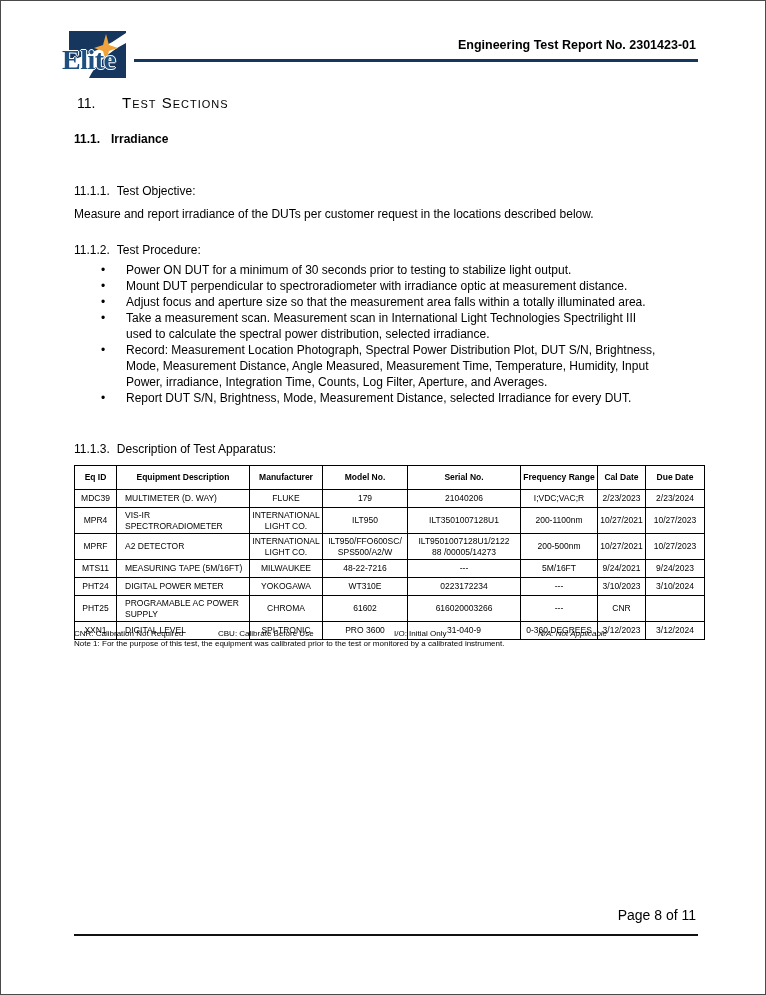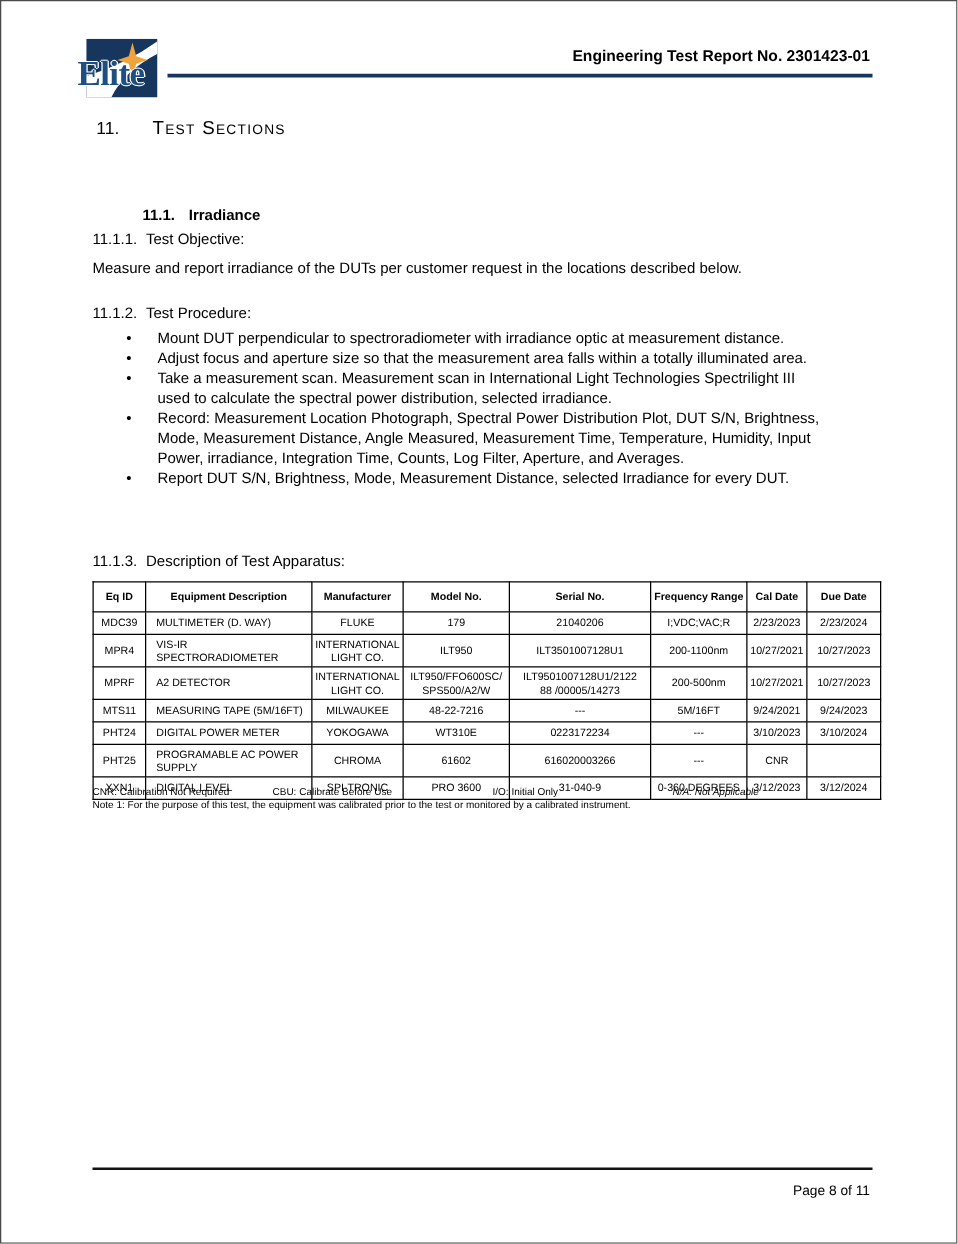--- a/index.html
+++ b/index.html
@@ -75,55 +75,56 @@
   .legend { position:absolute; left:73px; top:628px; width:640px; height:10px; font-size:8px;padding-left:27px; }
   .legend span { position:absolute; top:0; white-space:nowrap; }
   .legend span:nth-child(1){ left:0; }
   .legend span:nth-child(2){ left:144px; }
   .legend span:nth-child(3){ left:320px; }
   .legend span:nth-child(4){ left:464px;font-style:italic; }
   .note1 { position:absolute; left:73px; top:638px; font-size:8px; }
 
   
   .footer-rule { position:absolute; left:73px; top:933px; width:624px; height:2px; background:#111; }
-  .page-num { position:absolute; top:946px; right:69px; font-size:11px; }
+  .page-num { position:absolute; top:906px; right:69px; font-size:14px; }
 </style>
 </head>
 <body>
 
 <div class="page">
 
   <svg class="logo-svg" viewBox="0 0 57 47" xmlns="http://www.w3.org/2000/svg">
     <rect x="0" y="0" width="57" height="47" fill="#17365D"></rect>
     <path d="M0,30 Q32,20 57,2 L57,12 Q30,26 20,47 L0,47 Z" fill="#ffffff"></path>
     <polygon points="37,3 40,14 49,17 40,20 37,31 34,20 25,17 34,14" fill="#F0A33C"></polygon>
   </svg>
   <div class="logo-text">Elite</div>
   <div class="report-title">Engineering Test Report No. 2301423-01</div>
   <div class="header-rule"></div>
 
   <div class="h-main">
     <span class="num">11.</span><span class="cap">Test Sections</span>
   </div>
 
-  <div class="h-sub" style="top:164px;margin-left:40px;">
+  <div class="h-sub" style="top:131px;">
     <span class="num">11.1.</span><span>Irradiance</span>
   </div>
 
   <div class="h-sub3" style="top:183px;">
     <span class="num">11.1.1.</span><span>Test Objective:</span>
   </div>
 
   <div class="body-par">Measure and report irradiance of the DUTs per customer request in the locations described below.</div>
 
   <div class="h-sub3" style="top:242px;">
     <span class="num">11.1.2.</span><span>Test Procedure:</span>
   </div>
 
   <ul class="bullets">
+      <li>Power ON DUT for a minimum of 30 seconds prior to testing to stabilize light output.</li>
       <li>Mount DUT perpendicular to spectroradiometer with irradiance optic at measurement distance.</li>
       <li>Adjust focus and aperture size so that the measurement area falls within a totally illuminated area.</li>
       <li>Take a measurement scan. Measurement scan in International Light Technologies Spectrilight III used to calculate the spectral power distribution, selected irradiance.</li>
       <li>Record: Measurement Location Photograph, Spectral Power Distribution Plot, DUT S/N, Brightness, Mode, Measurement Distance, Angle Measured, Measurement Time, Temperature, Humidity, Input Power, irradiance, Integration Time, Counts, Log Filter, Aperture, and Averages.</li>
       <li>Report DUT S/N, Brightness, Mode, Measurement Distance, selected Irradiance for every DUT.</li>
     </ul>
 
   <div class="h-sub3" style="top:441px;">
     <span class="num">11.1.3.</span><span>Description of Test Apparatus:</span>
   </div>

